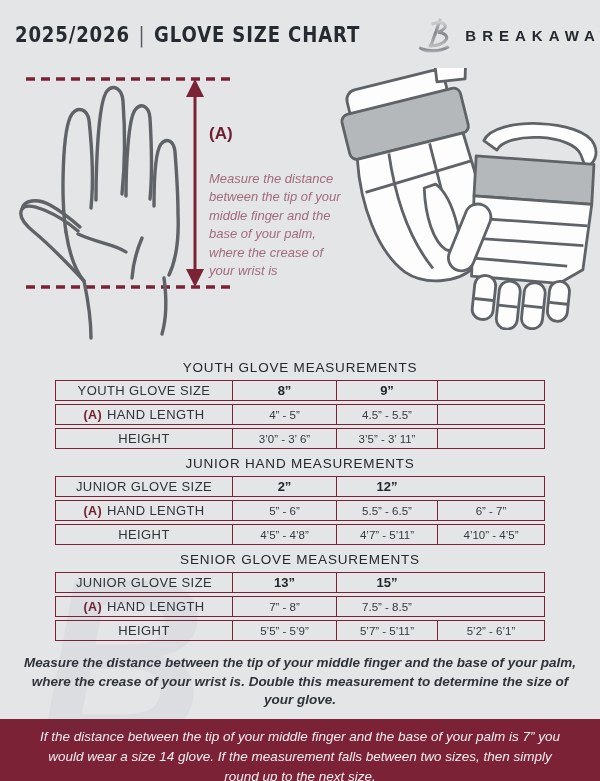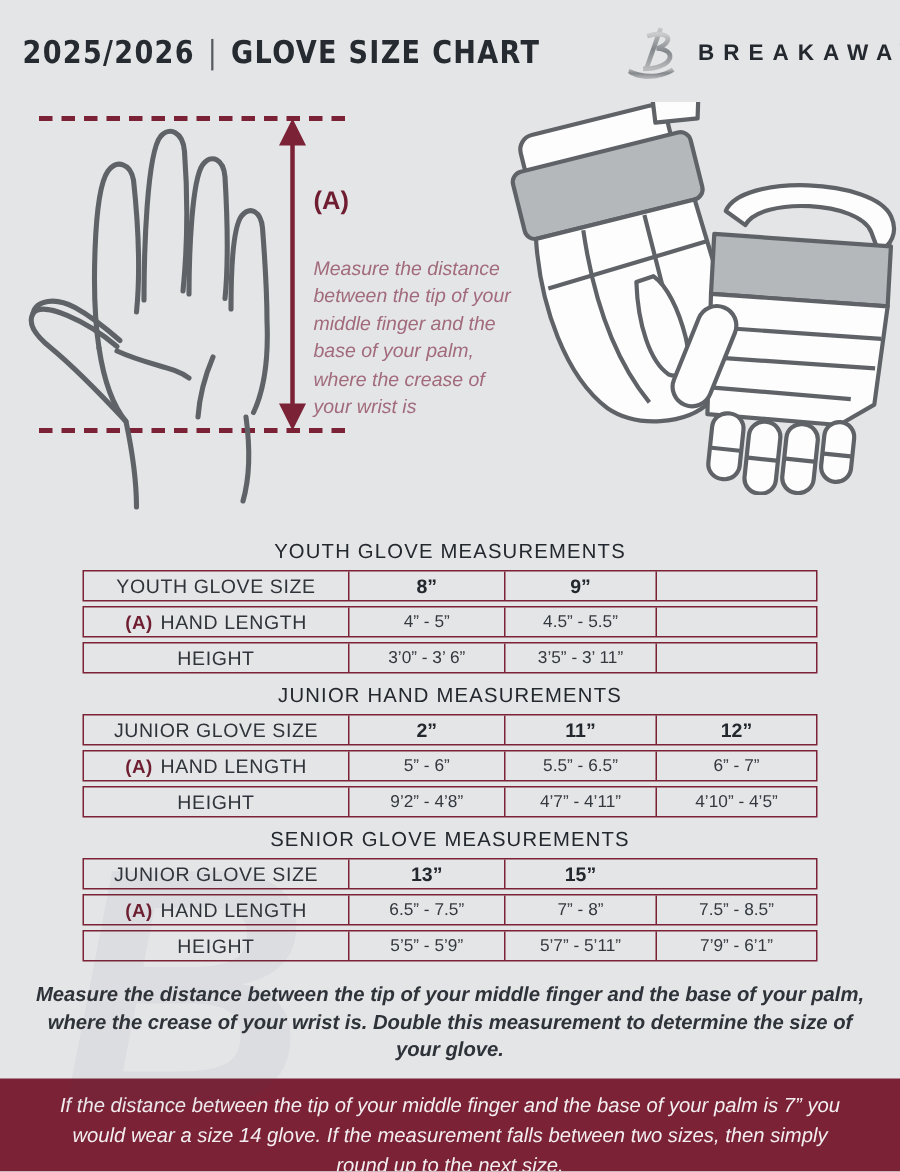--- a/index.html
+++ b/index.html
@@ -220,61 +220,59 @@
         <div class="tcell">3’5” - 3’ 11”</div>
         <div class="tcell"></div>
       </div>
     </div>
 
     <div class="tblock">
       <div class="ttitle">JUNIOR HAND MEASUREMENTS</div>
       <div class="trow">
         <div class="tcell rowlabel">JUNIOR GLOVE SIZE</div>
         <div class="tcell sizeval">2”</div>
-        <div class="tcell sizeval">11”</div>
         <div class="tcell sizeval">12”</div>
       </div>
       <div class="trow">
         <div class="tcell rowlabel">
             <span class="a-prefix">(A)</span>
             <span>HAND LENGTH</span>
           </div>
         <div class="tcell">5” - 6”</div>
         <div class="tcell">5.5” - 6.5”</div>
         <div class="tcell">6” - 7”</div>
       </div>
       <div class="trow">
         <div class="tcell rowlabel">HEIGHT</div>
-        <div class="tcell">9’2” - 4’8”</div>
-        <div class="tcell">4’7” - 4’11”</div>
+        <div class="tcell">4’5” - 4’8”</div>
+        <div class="tcell">4’7” - 5’11”</div>
         <div class="tcell">4’10” - 4’5”</div>
       </div>
     </div>
 
     <div class="tblock">
       <div class="ttitle">SENIOR GLOVE MEASUREMENTS</div>
       <div class="trow">
         <div class="tcell rowlabel">JUNIOR GLOVE SIZE</div>
         <div class="tcell sizeval">13”</div>
         <div class="tcell sizeval">15”</div>
       </div>
       <div class="trow">
         <div class="tcell rowlabel">
             <span class="a-prefix">(A)</span>
             <span>HAND LENGTH</span>
           </div>
-        <div class="tcell">6.5” - 7.5”</div>
         <div class="tcell">7” - 8”</div>
         <div class="tcell">7.5” - 8.5”</div>
       </div>
       <div class="trow">
         <div class="tcell rowlabel">HEIGHT</div>
         <div class="tcell">5’5” - 5’9”</div>
         <div class="tcell">5’7” - 5’11”</div>
-        <div class="tcell">7’9” - 6’1”</div>
+        <div class="tcell">5’2” - 6’1”</div>
       </div>
     </div>
 
   </div>
 
   <div class="footnote">Measure the distance between the tip of your middle finger and the base of your palm, where the crease of your wrist is. Double this measurement to determine the size of your glove.</div>
 
   <div class="banner">If the distance between the tip of your middle finger and the base of your palm is 7” you would wear a size 14 glove. If the measurement falls between two sizes, then simply round up to the next size.</div>
 
 </div>

